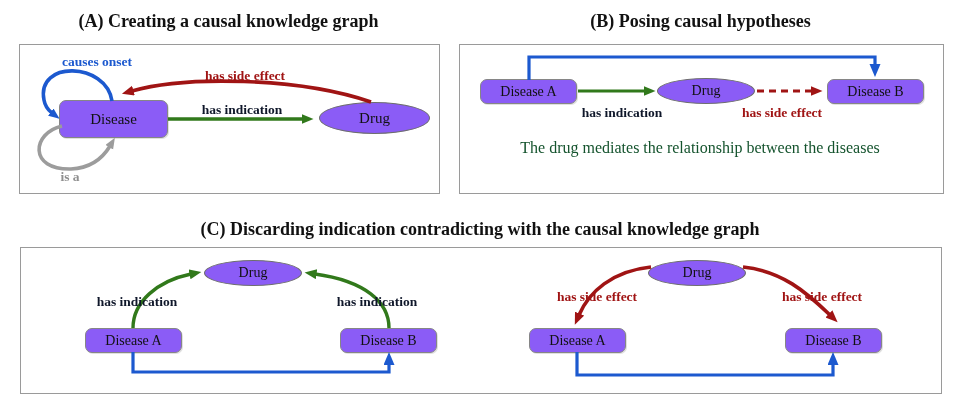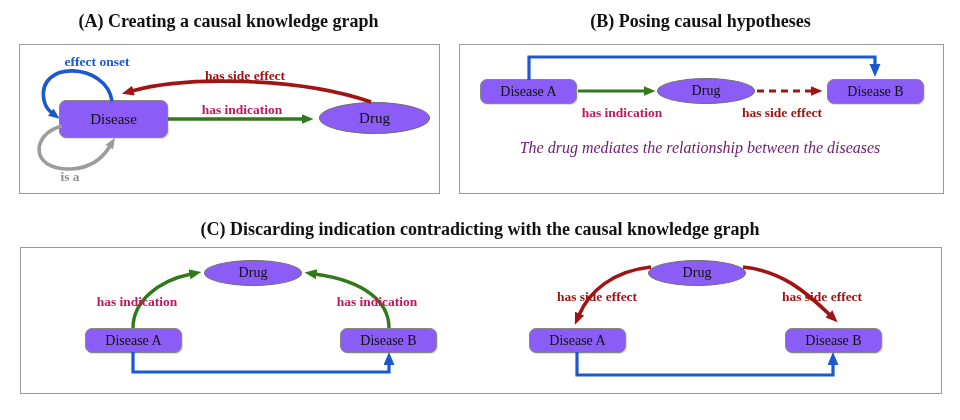--- a/index.html
+++ b/index.html
@@ -6,22 +6,22 @@
   #figure{position:relative;width:960px;height:420px;background:#ffffff;
           font-family:"Liberation Serif","DejaVu Serif",serif;overflow:hidden;}
   .panel{position:absolute;border:1px solid #9a9a9a;background:#ffffff;}
   .ptitle{position:absolute;text-align:center;font-weight:bold;font-size:18px;color:#111;line-height:24px;}
   .node{position:absolute;background:#8b5cf6;display:flex;align-items:center;justify-content:center;
         font-size:14px;color:#111;box-sizing:border-box;}
   .rect{border:1.4px solid #868686;border-radius:7px;box-shadow:1px 1px 0 rgba(0,0,0,0.12);}
   .ellipse{border:1.2px solid #6e6e6e;border-radius:50%;}
   .big{font-size:15px;}
   .elabel{position:absolute;transform:translate(-50%,-50%);font-weight:bold;font-size:13.5px;white-space:nowrap;}
-  .blue{color:#1c59cf;} .green{color:#be185d;} .red{color:#a01414;} .gray{color:#8f8f8f;}
-  .caption{position:absolute;transform:translate(-50%,-50%);font-size:16px;color:#701a75;white-space:nowrap;font-style:italic;}
+  .blue{color:#1c59cf;} .green{color:#0f172a;} .red{color:#a01414;} .gray{color:#8f8f8f;}
+  .caption{position:absolute;transform:translate(-50%,-50%);font-size:16px;color:#14532d;white-space:nowrap;}
   svg.overlay{position:absolute;left:0;top:0;pointer-events:none;overflow:visible;}
   .e{fill:none;}
   .sblue{stroke:#1c59cf;} .sgreen{stroke:#31791b;} .sred{stroke:#a01414;} .sgray{stroke:#9c9c9c;}
 </style>
 </head>
 <body>
 
 <div id="figure">
 
   <div class="ptitle" style="left:19px;top:9px;width:419px;">(A) Creating a causal knowledge graph</div>
@@ -77,21 +77,21 @@
 
     <path class="e sgreen" stroke-width="3.4" d="M133,328 C133,302 157,281 191,274" marker-end="url(#agr)"></path>
     <path class="e sgreen" stroke-width="3.4" d="M389,328 C389,302 365,281 315,274" marker-end="url(#agr)"></path>
     <path class="e sblue" stroke-width="3.2" d="M133,352 L133,372 L389,372 L389,364" marker-end="url(#abBig)"></path>
 
     <path class="e sred" stroke-width="3.6" d="M651,267 C612,271 589,292 579,315" marker-end="url(#ar)"></path>
     <path class="e sred" stroke-width="3.6" d="M743,267 C782,271 806,292 830,315" marker-end="url(#ar)"></path>
     <path class="e sblue" stroke-width="3.2" d="M577,352 L577,375 L833,375 L833,364" marker-end="url(#abBig)"></path>
   </svg>
 
-  <div class="elabel blue" style="left:97px;top:62px;">effect onset</div>
+  <div class="elabel blue" style="left:97px;top:62px;">causes onset</div>
   <div class="elabel red" style="left:245px;top:76px;">has side effect</div>
   <div class="elabel green" style="left:242px;top:110px;">has indication</div>
   <div class="elabel gray" style="left:70px;top:177px;">is a</div>
 
   <div class="elabel green" style="left:622px;top:113px;">has indication</div>
   <div class="elabel red" style="left:782px;top:113px;">has side effect</div>
   <div class="caption" style="left:700px;top:148px;">The drug mediates the relationship between the diseases</div>
 
   <div class="elabel green" style="left:137px;top:302px;">has indication</div>
   <div class="elabel green" style="left:377px;top:302px;">has indication</div>

